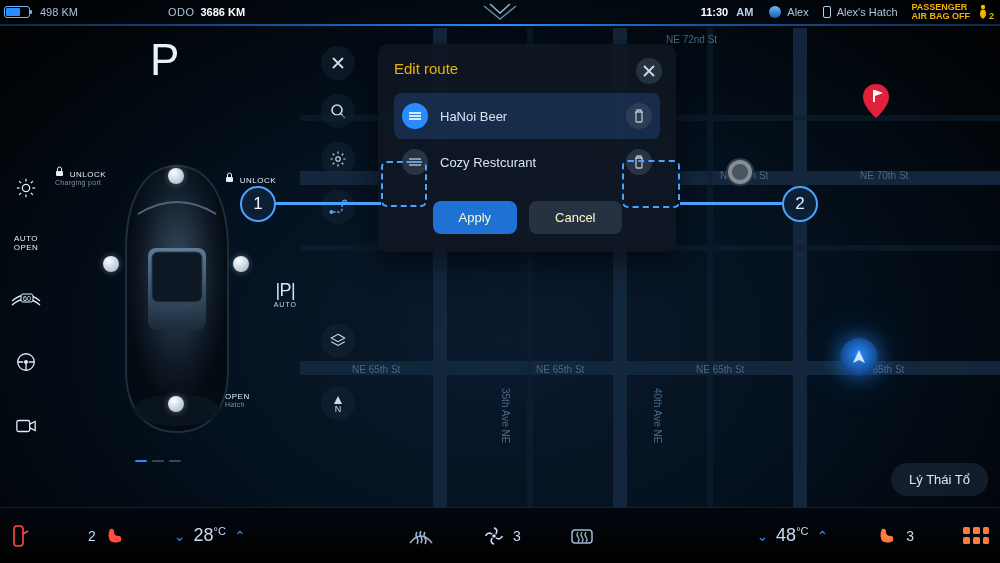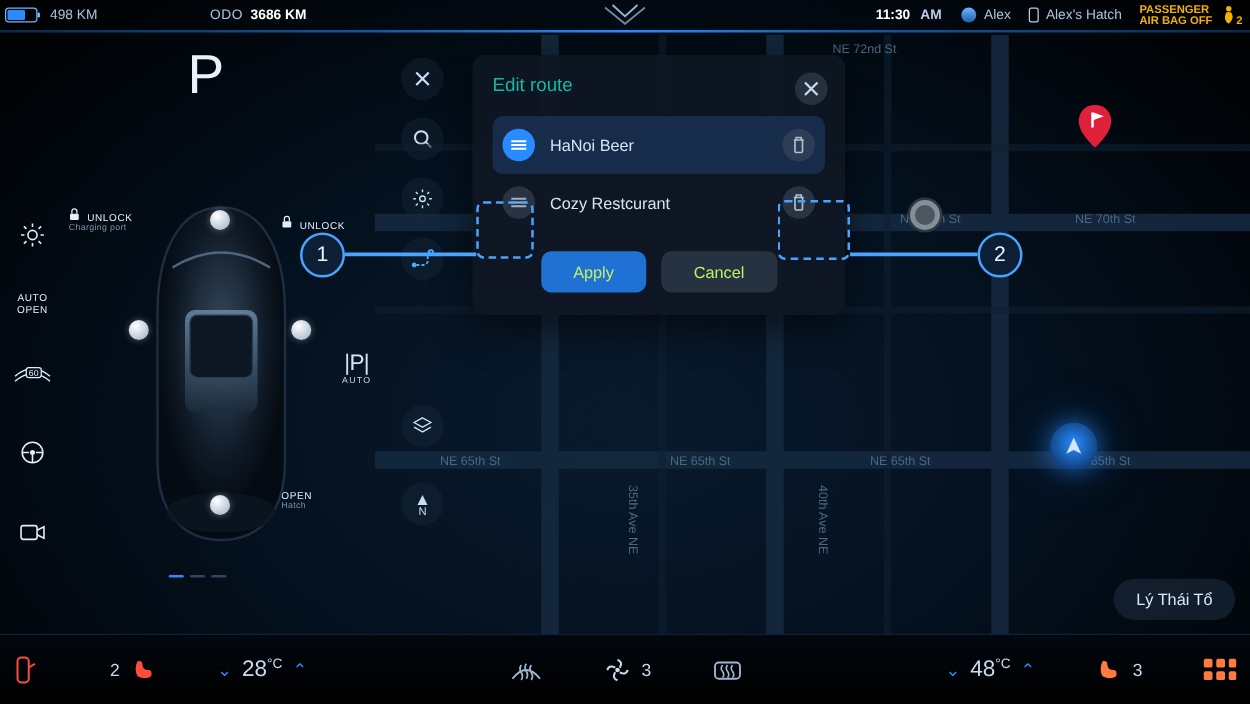--- a/index.html
+++ b/index.html
@@ -61,31 +61,31 @@
   .map svg.mapsvg{position:absolute;inset:0}
   .navptr{position:absolute;left:540px;top:310px;width:38px;height:38px;border-radius:50%;background:radial-gradient(circle at 50% 45%,#2a8bff 0%,#0e3a72 80%);box-shadow:0 0 18px rgba(42,139,255,.6),0 0 40px rgba(42,139,255,.35);display:flex;align-items:center;justify-content:center}
   .pin{position:absolute;left:562px;top:55px;width:28px;height:36px}
   .waypt{position:absolute;left:428px;top:132px;width:24px;height:24px;border-radius:50%;background:#4b5660;border:4px solid #848e97;box-shadow:0 0 0 2px #2f3842}
   .streetlbl{position:absolute;font-size:10px;color:#4b6782}
   .streetlbl.v{writing-mode:vertical-rl}
   .lythai{position:absolute;right:12px;bottom:12px;background:rgba(20,32,48,.9);color:#dce9f7;padding:9px 18px;border-radius:22px;font-size:13px}
 
   
   .panel{position:absolute;left:378px;top:44px;width:298px;background:rgba(14,22,34,.94);border-radius:10px;padding:16px 16px 18px 16px;box-shadow:0 10px 30px rgba(0,0,0,.55)}
-  .panel h2{font-size:15px;font-weight:400;color:#14b8a6;margin-bottom:16px}
+  .panel h2{font-size:15px;font-weight:400;color:#eab308;margin-bottom:16px}
   .panel .close{position:absolute;right:14px;top:14px;width:26px;height:26px;border-radius:50%;background:rgba(63,77,95,.5);display:flex;align-items:center;justify-content:center;color:#cbd9ea}
   .rrow{display:flex;align-items:center;gap:12px;padding:10px 8px;border-radius:8px;font-size:13px;color:#d7e4f3;position:relative}
   .rrow.sel{background:rgba(33,63,110,.55)}
   .rrow .grip{width:26px;height:26px;border-radius:50%;background:rgba(63,77,95,.55);display:flex;align-items:center;justify-content:center}
   .rrow.sel .grip{background:#2a8bff}
   .rrow .radio{width:20px;height:20px;border:2px solid #8aa0b7;border-radius:50%;display:flex;align-items:center;justify-content:center}
   .rrow .radio.on:after{content:"";width:8px;height:8px;border-radius:50%;background:#d7e4f3}
   .rrow .del{margin-left:auto;width:26px;height:26px;border-radius:50%;background:rgba(63,77,95,.55);display:flex;align-items:center;justify-content:center;color:#b3c3d6}
   .btns{display:flex;gap:12px;justify-content:center;margin-top:16px}
-  .btn{padding:9px 26px;border-radius:8px;font-size:13px;color:#bef264;background:rgba(63,77,95,.5)}
+  .btn{padding:9px 26px;border-radius:8px;font-size:13px;color:#fef9c3;background:rgba(63,77,95,.5)}
   .btn.pri{background:#1f72d4}
 
   
   .callouts{position:absolute;inset:0;pointer-events:none}
   .cobox{position:absolute;border:2px dashed #4aa3ff;border-radius:6px}
   .conum{position:absolute;width:36px;height:36px;border:2px solid #4aa3ff;border-radius:50%;background:#0d1f35;color:#eaf3ff;font-size:17px;display:flex;align-items:center;justify-content:center}
   .coline{position:absolute;height:0;border-top:2px solid #4aa3ff;border-bottom:1px solid #4aa3ff}
 
   
   .bbar{position:absolute;left:0;right:0;bottom:0;height:56px;background:linear-gradient(#02070e,#000);border-top:1px solid #0d2238;display:flex;align-items:center;padding:0 10px;font-size:14px;color:#c9dbef;gap:8px}

